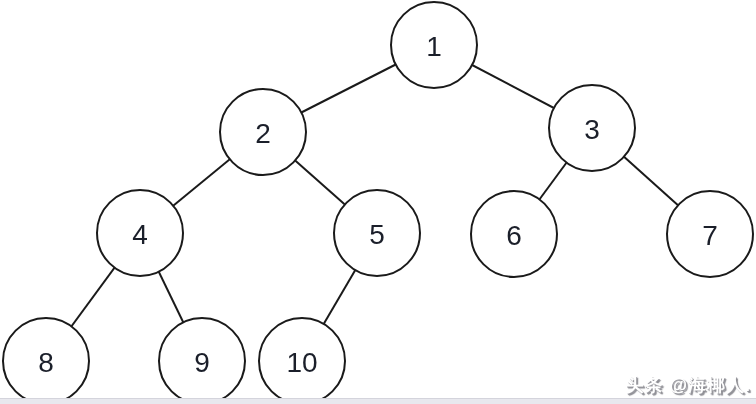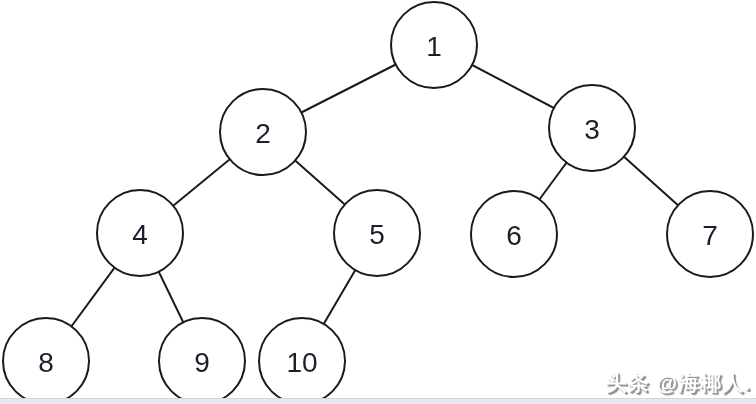--- a/index.html
+++ b/index.html
@@ -32,21 +32,21 @@
   .tree-node-label {
     font-family: "Liberation Sans", "DejaVu Sans", sans-serif;
     font-size: 28px;
     text-anchor: middle;
     dominant-baseline: central;
   }
   .watermark {
     position: absolute;
     right: 5px;
     bottom: 7px;
-    font-size: 21px;
+    font-size: 18px;
     font-weight: bold;
     letter-spacing: 1px;
     color: #ffffff;
     text-shadow: 2px 2px 1px #8d8d93, 1px 1px 0 #a5a5ab;
     z-index: 3;
     white-space: nowrap;
   }
   .footer-bar {
     position: absolute;
     left: 0;

